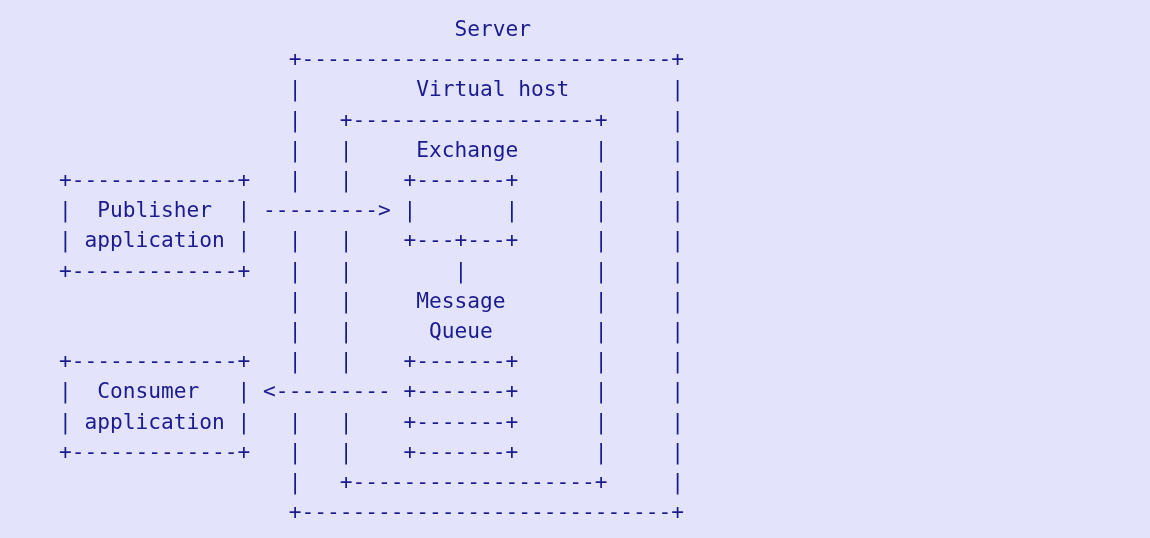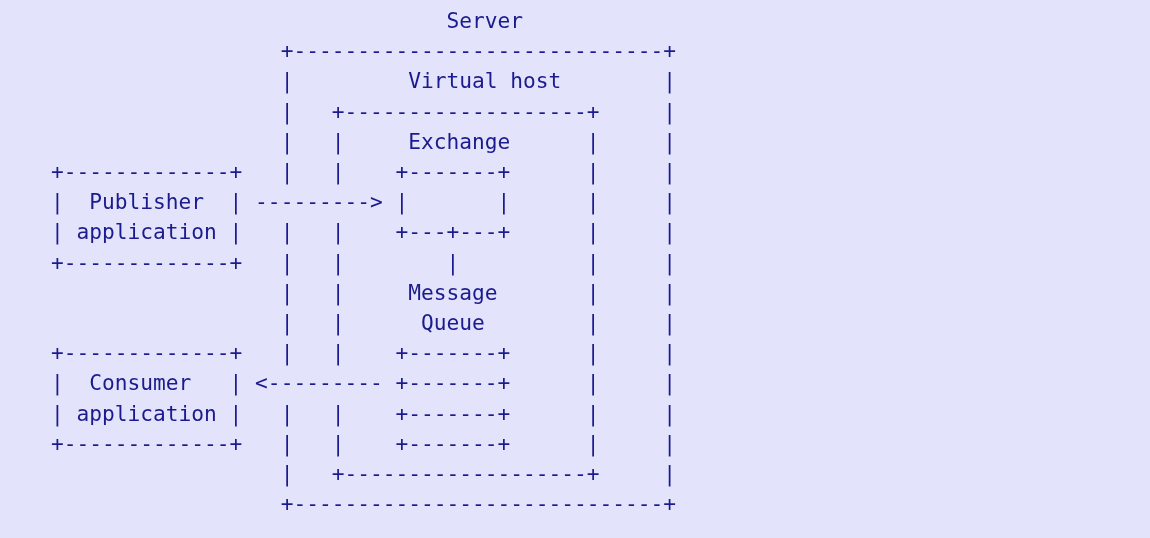--- a/index.html
+++ b/index.html
@@ -16,21 +16,21 @@
   #diagram-root {
     position: relative;
     width: 1150px;
     height: 538px;
     background: #e3e3fb;
   }
   pre.ascii-art {
     position: absolute;
     left: 0px;
     top: 6px;
-    margin: 0;
+    margin: 8px;
     padding: 0;
     font-family: "DejaVu Sans Mono", "Liberation Mono", monospace;
     font-size: 21.2px;
     line-height: 30.2px;
     letter-spacing: 0px;
     color: #1b1b8f;
     background: transparent;
     white-space: pre;
     font-weight: 400;
     -webkit-font-smoothing: none;

